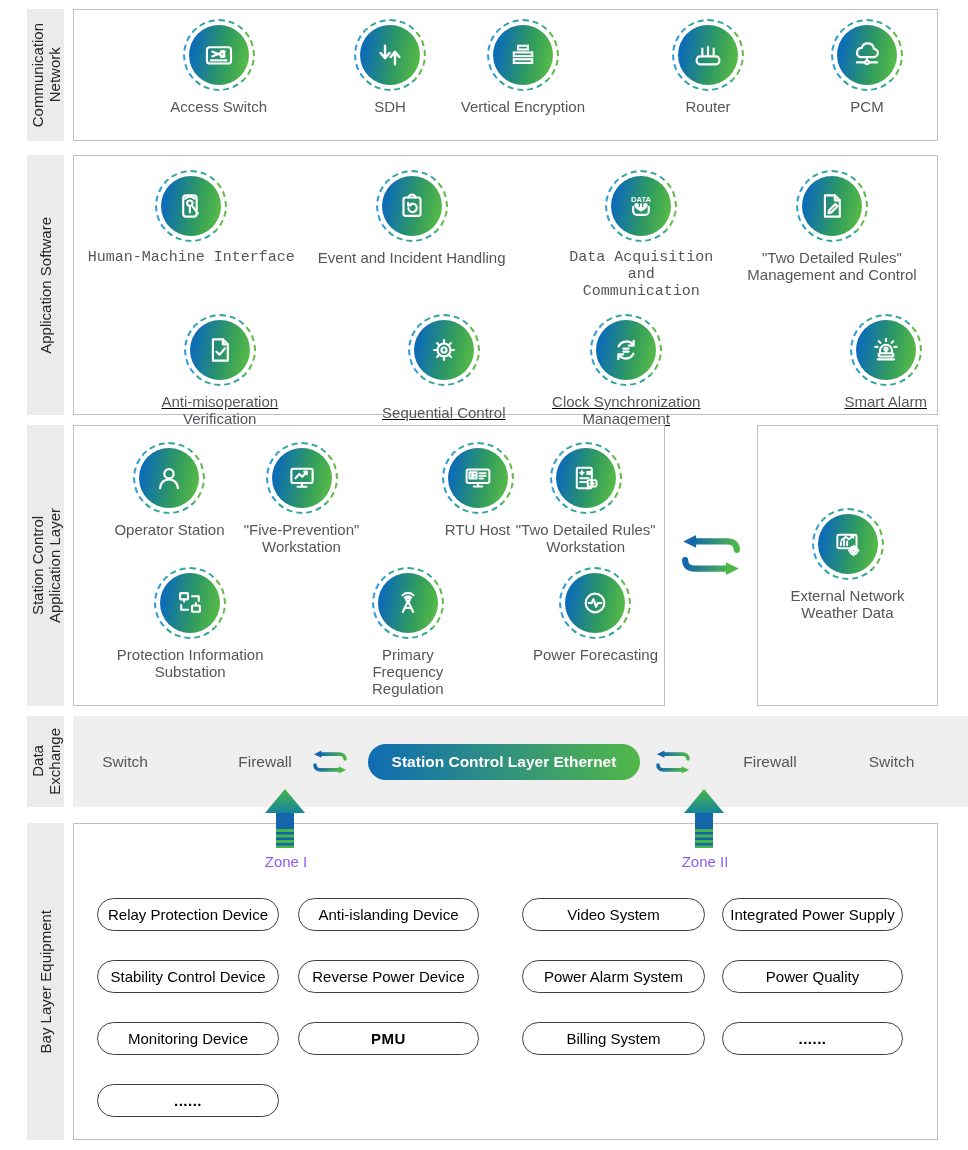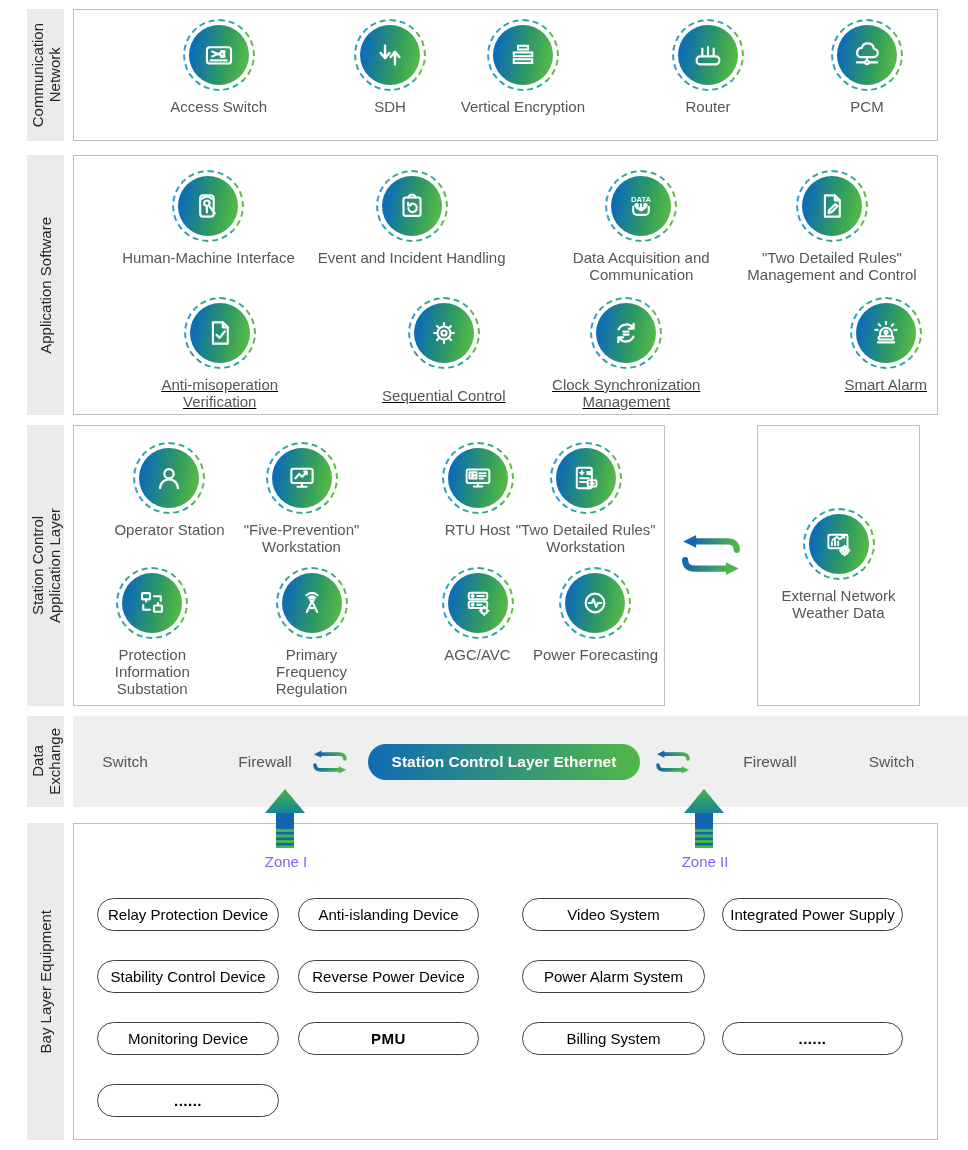--- a/index.html
+++ b/index.html
@@ -357,21 +357,21 @@
     <div class="grid" style="padding:14px 10px 0 10px;">
       <div class="cell">
           <div class="item">
         <div class="ring">
               <div class="circle">
                 <svg class="glyph">
                   <use href="#i-hmi"></use>
                 </svg>
               </div>
             </div>
-        <div class="cap" style="max-width:210px;">Human-Machine Interface</div>
+        <div class="cap" style="max-width:210px;font-family:Liberation Mono, monospace;">Human-Machine Interface</div>
       </div>
         </div>
       <div class="cell">
           <div class="item">
         <div class="ring">
               <div class="circle">
                 <svg class="glyph">
                   <use href="#i-event"></use>
                 </svg>
               </div>
@@ -381,21 +381,21 @@
         </div>
       <div class="cell">
           <div class="item">
         <div class="ring">
               <div class="circle">
                 <svg class="glyph">
                   <use href="#i-data"></use>
                 </svg>
               </div>
             </div>
-        <div class="cap" style="max-width:150px;">Data Acquisition and Communication</div>
+        <div class="cap" style="max-width:150px;font-family:Liberation Mono, monospace;">Data Acquisition and Communication</div>
       </div>
         </div>
       <div class="cell">
           <div class="item">
         <div class="ring">
               <div class="circle">
                 <svg class="glyph">
                   <use href="#i-docedit"></use>
                 </svg>
               </div>
@@ -536,47 +536,35 @@
               </div>
             </div>
         <div class="cap" style="max-width:115px;">Primary Frequency Regulation</div>
       </div>
         </div>
       <div class="cell">
           <div class="item">
         <div class="ring">
               <div class="circle">
                 <svg class="glyph">
-                  <use href="#i-agc"></use>
-                </svg>
-              </div>
-            </div>
-        <div class="cap" style="max-width:120px;">AGC/AVC</div>
-      </div>
-        </div>
-      <div class="cell">
-          <div class="item">
-        <div class="ring">
-              <div class="circle">
-                <svg class="glyph">
                   <use href="#i-forecast"></use>
                 </svg>
               </div>
             </div>
         <div class="cap" style="max-width:150px;">Power Forecasting</div>
       </div>
         </div>
     </div>
   </div>
 
   <svg class="abs" style="left:680px;top:533px;width:62px;height:44px;">
       <use href="#i-swap"></use>
     </svg>
 
-  <div class="sec-box" style="top:425px;left:757px;width:163px;height:281px;">
+  <div class="sec-box" style="top:425px;left:757px;width:181px;height:281px;">
     <div class="item" style="padding-top:82px;">
       <div class="ring">
           <div class="circle">
             <svg class="glyph">
               <use href="#i-weather"></use>
             </svg>
           </div>
         </div>
       <div class="cap" style="max-width:140px;">External Network Weather Data</div>
     </div>
@@ -619,20 +607,21 @@
     <div class="zone" style="left:586px;top:29px;">Zone II</div>
 
     <div class="pill" style="left:23px;top:74px;width:182px;">Relay Protection Device</div>
     <div class="pill" style="left:224px;top:74px;width:181px;">Anti-islanding Device</div>
     <div class="pill" style="left:448px;top:74px;width:183px;">Video System</div>
     <div class="pill" style="left:648px;top:74px;width:181px;">Integrated Power Supply</div>
 
     <div class="pill" style="left:23px;top:136px;width:182px;">Stability Control Device</div>
     <div class="pill" style="left:224px;top:136px;width:181px;">Reverse Power Device</div>
     <div class="pill" style="left:448px;top:136px;width:183px;">Power Alarm System</div>
+    <div class="pill" style="left:648px;top:136px;width:181px;">Power Quality</div>
 
     <div class="pill" style="left:23px;top:198px;width:182px;">Monitoring Device</div>
     <div class="pill bold" style="left:224px;top:198px;width:181px;">PMU</div>
     <div class="pill" style="left:448px;top:198px;width:183px;">Billing System</div>
     <div class="pill bold" style="left:648px;top:198px;width:181px;">......</div>
 
     <div class="pill bold" style="left:23px;top:260px;width:182px;">......</div>
   </div>
 
 </div>

